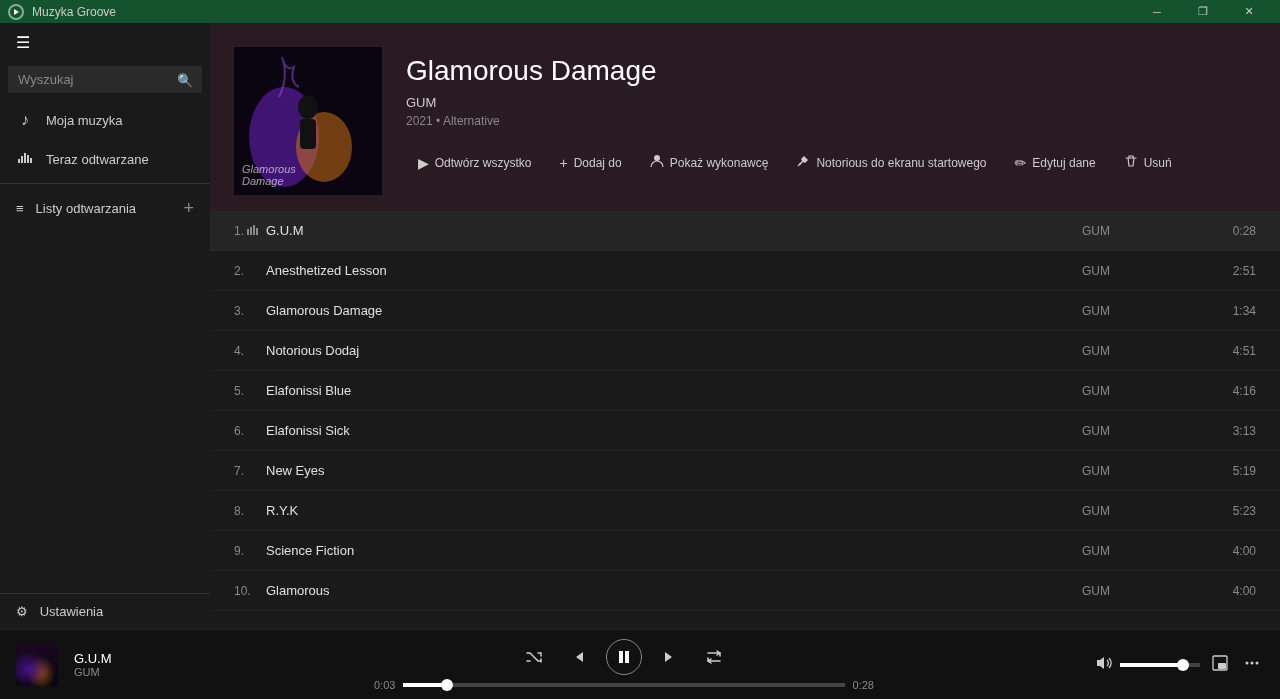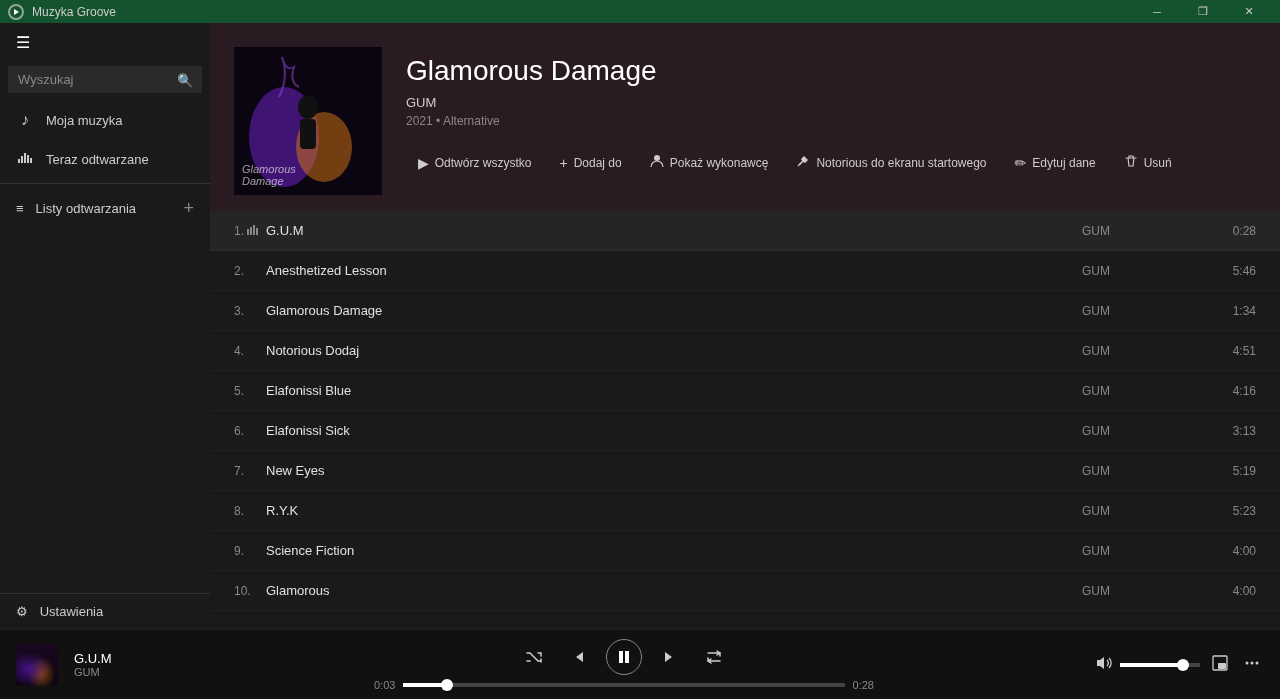--- a/index.html
+++ b/index.html
@@ -571,21 +571,21 @@
         </svg>
       </span></span>
       <span class="track-title">G.U.M</span>
       <span class="track-artist">GUM</span>
       <span class="track-duration">0:28</span>
     </div>
         <div class="track-row">
       <span class="track-num">2.</span>
       <span class="track-title">Anesthetized Lesson</span>
       <span class="track-artist">GUM</span>
-      <span class="track-duration">5:46</span>
+      <span class="track-duration">2:51</span>
     </div>
         <div class="track-row">
       <span class="track-num">3.</span>
       <span class="track-title">Glamorous Damage</span>
       <span class="track-artist">GUM</span>
       <span class="track-duration">1:34</span>
     </div>
         <div class="track-row">
       <span class="track-num">4.</span>
       <span class="track-title">Notorious Dodaj</span>

